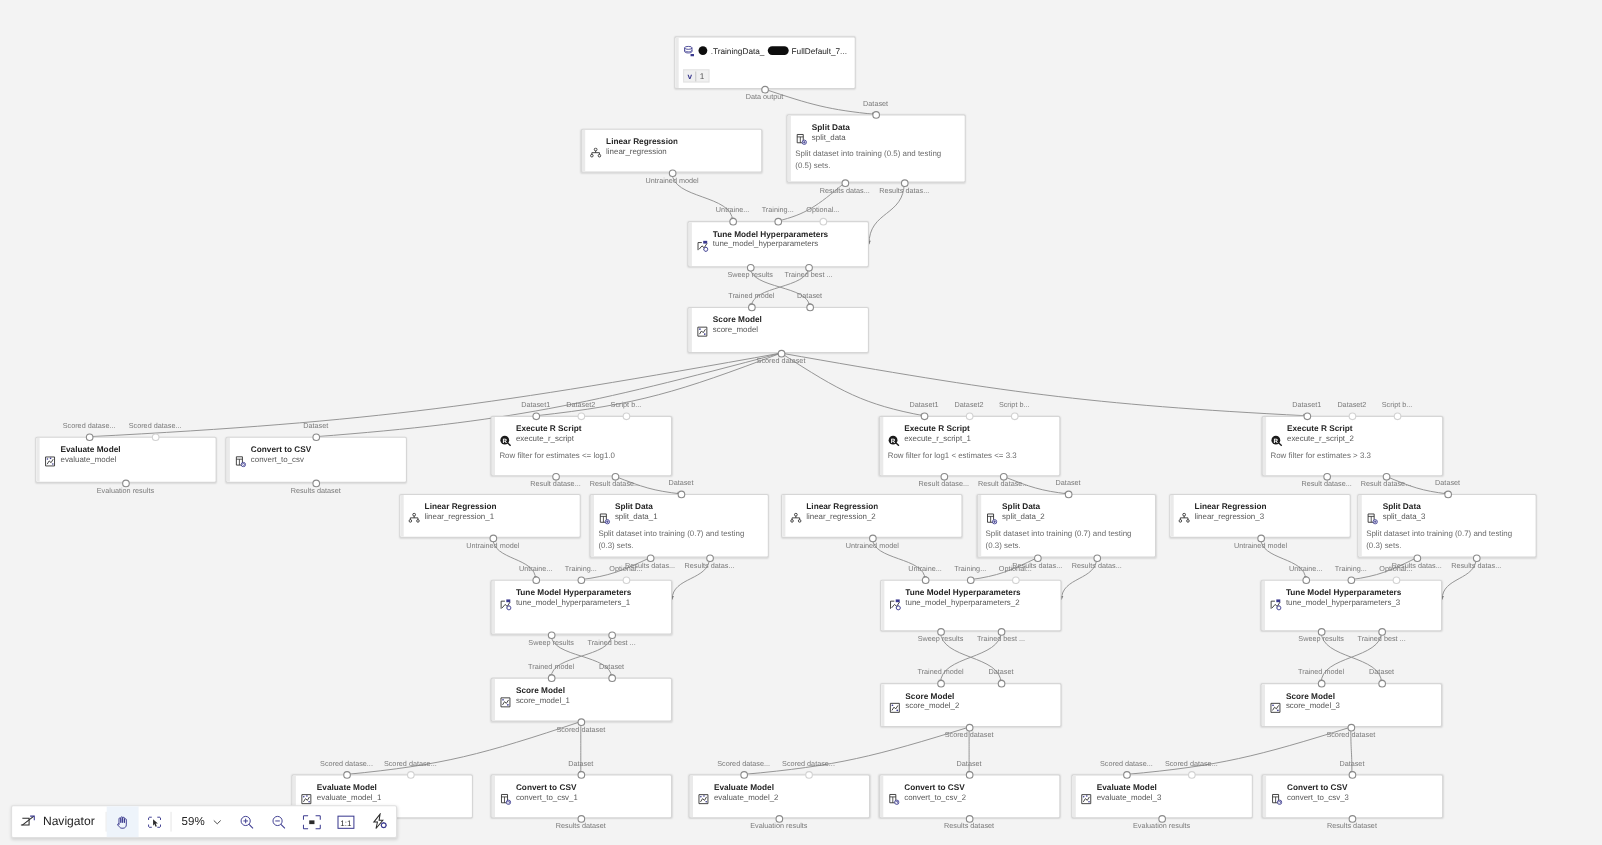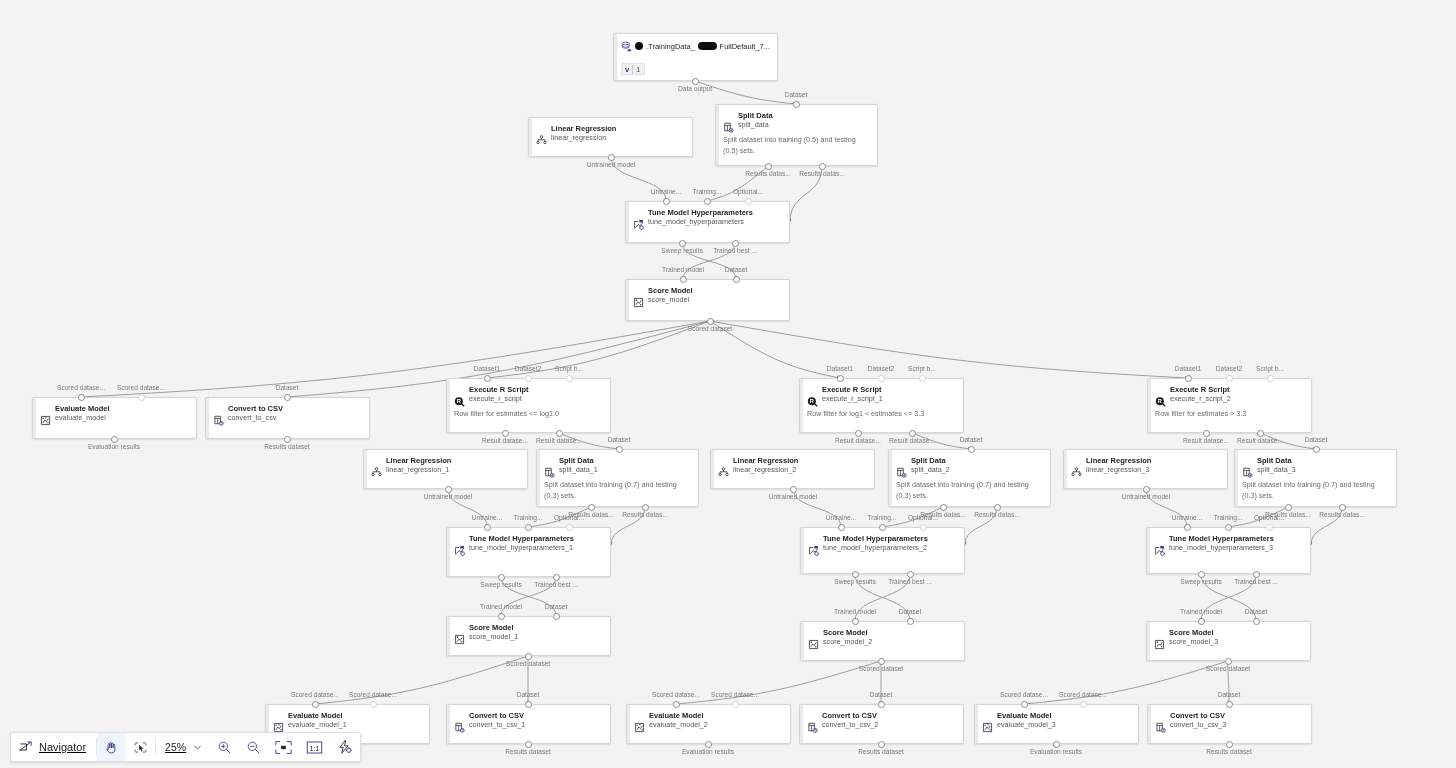--- a/index.html
+++ b/index.html
@@ -132,21 +132,20 @@
     position: absolute;
     left: 10px; bottom: 6px;
     height: 30px;
     display: flex;
     align-items: stretch;
     background: #ffffff;
     border: 1px solid #e0e0e0;
     box-shadow: 0 1px 3px rgba(0,0,0,0.13);
     border-radius: 2px;
     z-index: 30;
-    text-decoration: underline;
   }
   .tb-item {
     display: flex; align-items: center; justify-content: center;
     padding: 0 7px;
     cursor: pointer;
     position: relative;
   }
   .tb-nav { gap: 6px; padding: 0 10px 0 8px; }
   .tb-nav-label { font-size: 11px; color: #242424; }
   .tb-sep { width: 1px; background: #e8e8e8; margin: 5px 0; }
@@ -857,21 +856,21 @@
     </div>
     <div class="tb-item">
       <span>
         <svg class="ticon" width="15" height="15" viewBox="0 0 18 18">
           <path d="M3 3.5 h3 M12 3.5 h3 M3 14.5 h3 M12 14.5 h3 M2.5 4 v2.5 M2.5 11.5 v2.5 M15.5 4 v2.5 M15.5 11.5 v2.5" stroke="#3b3a8f" stroke-width="1.05" fill="none"></path>
           <path d="M7.4 5.6 L12.6 10.4 h-2.4 l1.3 2.9 -1.4 0.6 -1.3 -2.9 -1.4 1.7 z" fill="#2b2b2b"></path>
         </svg>
       </span>
     </div>
     <div class="tb-sep"></div>
-    <div class="tb-item tb-zoom">25%</div>
+    <div class="tb-item tb-zoom">59%</div>
     <div class="tb-item tb-caret">
       <span>
         <svg class="ticon" width="9" height="9" viewBox="0 0 10 10">
           <path d="M1.5 3.2 L5 6.6 L8.5 3.2" fill="none" stroke="#4a4a4a" stroke-width="1"></path>
         </svg>
       </span>
     </div>
     <div class="tb-item">
       <span>
         <svg class="ticon" width="15" height="15" viewBox="0 0 18 18">

